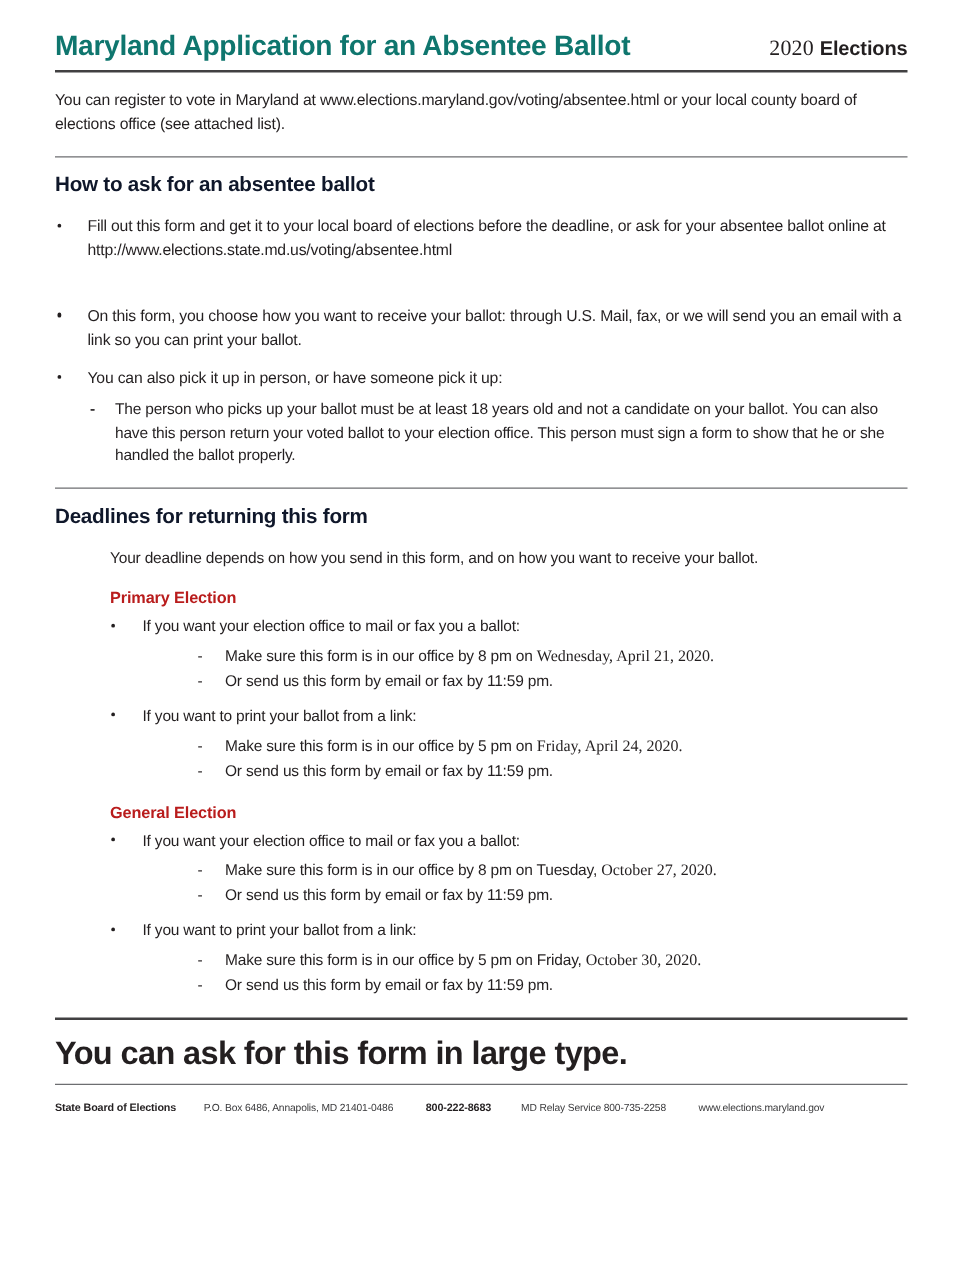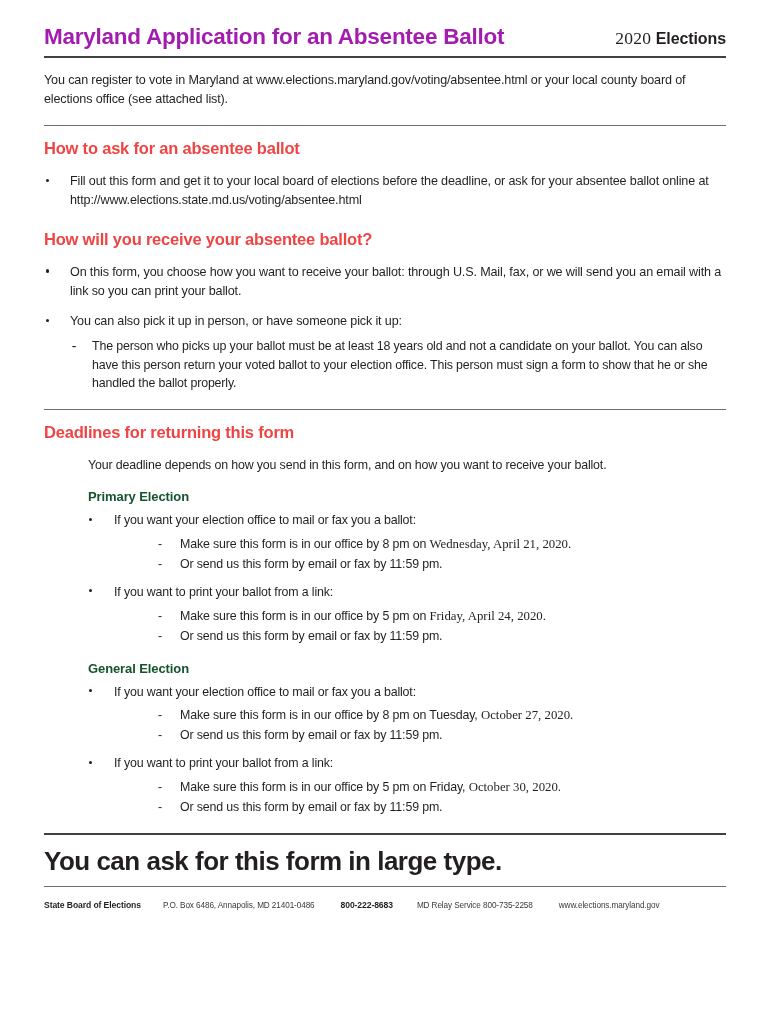--- a/index.html
+++ b/index.html
@@ -28,21 +28,21 @@
     display: flex;
     align-items: baseline;
     justify-content: space-between;
     margin: 24px 44px 0 44px;
     padding-bottom: 6px;
   }
   .doc-title {
     font-size: 22.5px;
     font-weight: bold;
     letter-spacing: -0.25px;
-    color: #a21caf;
+    color: #0f766e;
     white-space: nowrap;
   }
   .header-right {
     font-size: 16.5px;
     white-space: nowrap;
     color: #231f20;
     text-align: right;
   }
   .header-year {
     font-weight: normal;
@@ -80,21 +80,21 @@
     letter-spacing: -0.15px;
   }
   p.body-text:last-child { margin-bottom: 0; }
 
   h2.section-heading {
     font-size: 16.5px;
     font-weight: bold;
     margin: 0;
     padding: 0;
     letter-spacing: -0.2px;
-    color: #ef4444;
+    color: #0f172a;
   }
 
   .section-block { margin: 0 44px; }
 
   .sp-before-h2 { height: 19px; }
   .sp-md { height: 14px; }
   .sp-rule-top { height: 16px; }
   .sp-rule-bot { height: 13px; }
 
   
@@ -155,21 +155,21 @@
     font-size: 12.4px;
     line-height: 1.5;
     letter-spacing: -0.15px;
   }
   h3.sub-heading {
     font-size: 13px;
     font-weight: bold;
     margin: 0;
     padding: 0;
     letter-spacing: -0.1px;
-    color: #14532d;
+    color: #b91c1c;
   }
   .deadline-group { margin-left: 44px; }
   ul.deadline-bullets {
     list-style: none;
     margin: 0;
     padding: 0;
   }
   ul.deadline-bullets > li {
     position: relative;
     padding-left: 26px;
@@ -271,21 +271,20 @@
       <li>
         <span class="bullet-dot"></span>
         <span>Fill out this form and get it to your local board of elections before the deadline, or ask for your absentee ballot online at http://www.elections.state.md.us/voting/absentee.html</span>
       </li>
     </ul>
   </div>
 
   <div class="sp-before-h2"></div>
 
   <div class="section-block">
-    <h2 class="section-heading">How will you receive your absentee ballot?</h2>
     <div class="sp-md"></div>
     <ul class="bullets lvl1">
       <li>
         <span class="bullet-dot"></span>
         <span>On this form, you choose how you want to receive your ballot: through U.S. Mail, fax, or we will send you an email with a link so you can print your ballot.</span>
       </li>
       <li>
         <span class="bullet-dot"></span>
         <span>You can also pick it up in person, or have someone pick it up:</span>
         <ul class="dashes sub-indent">

